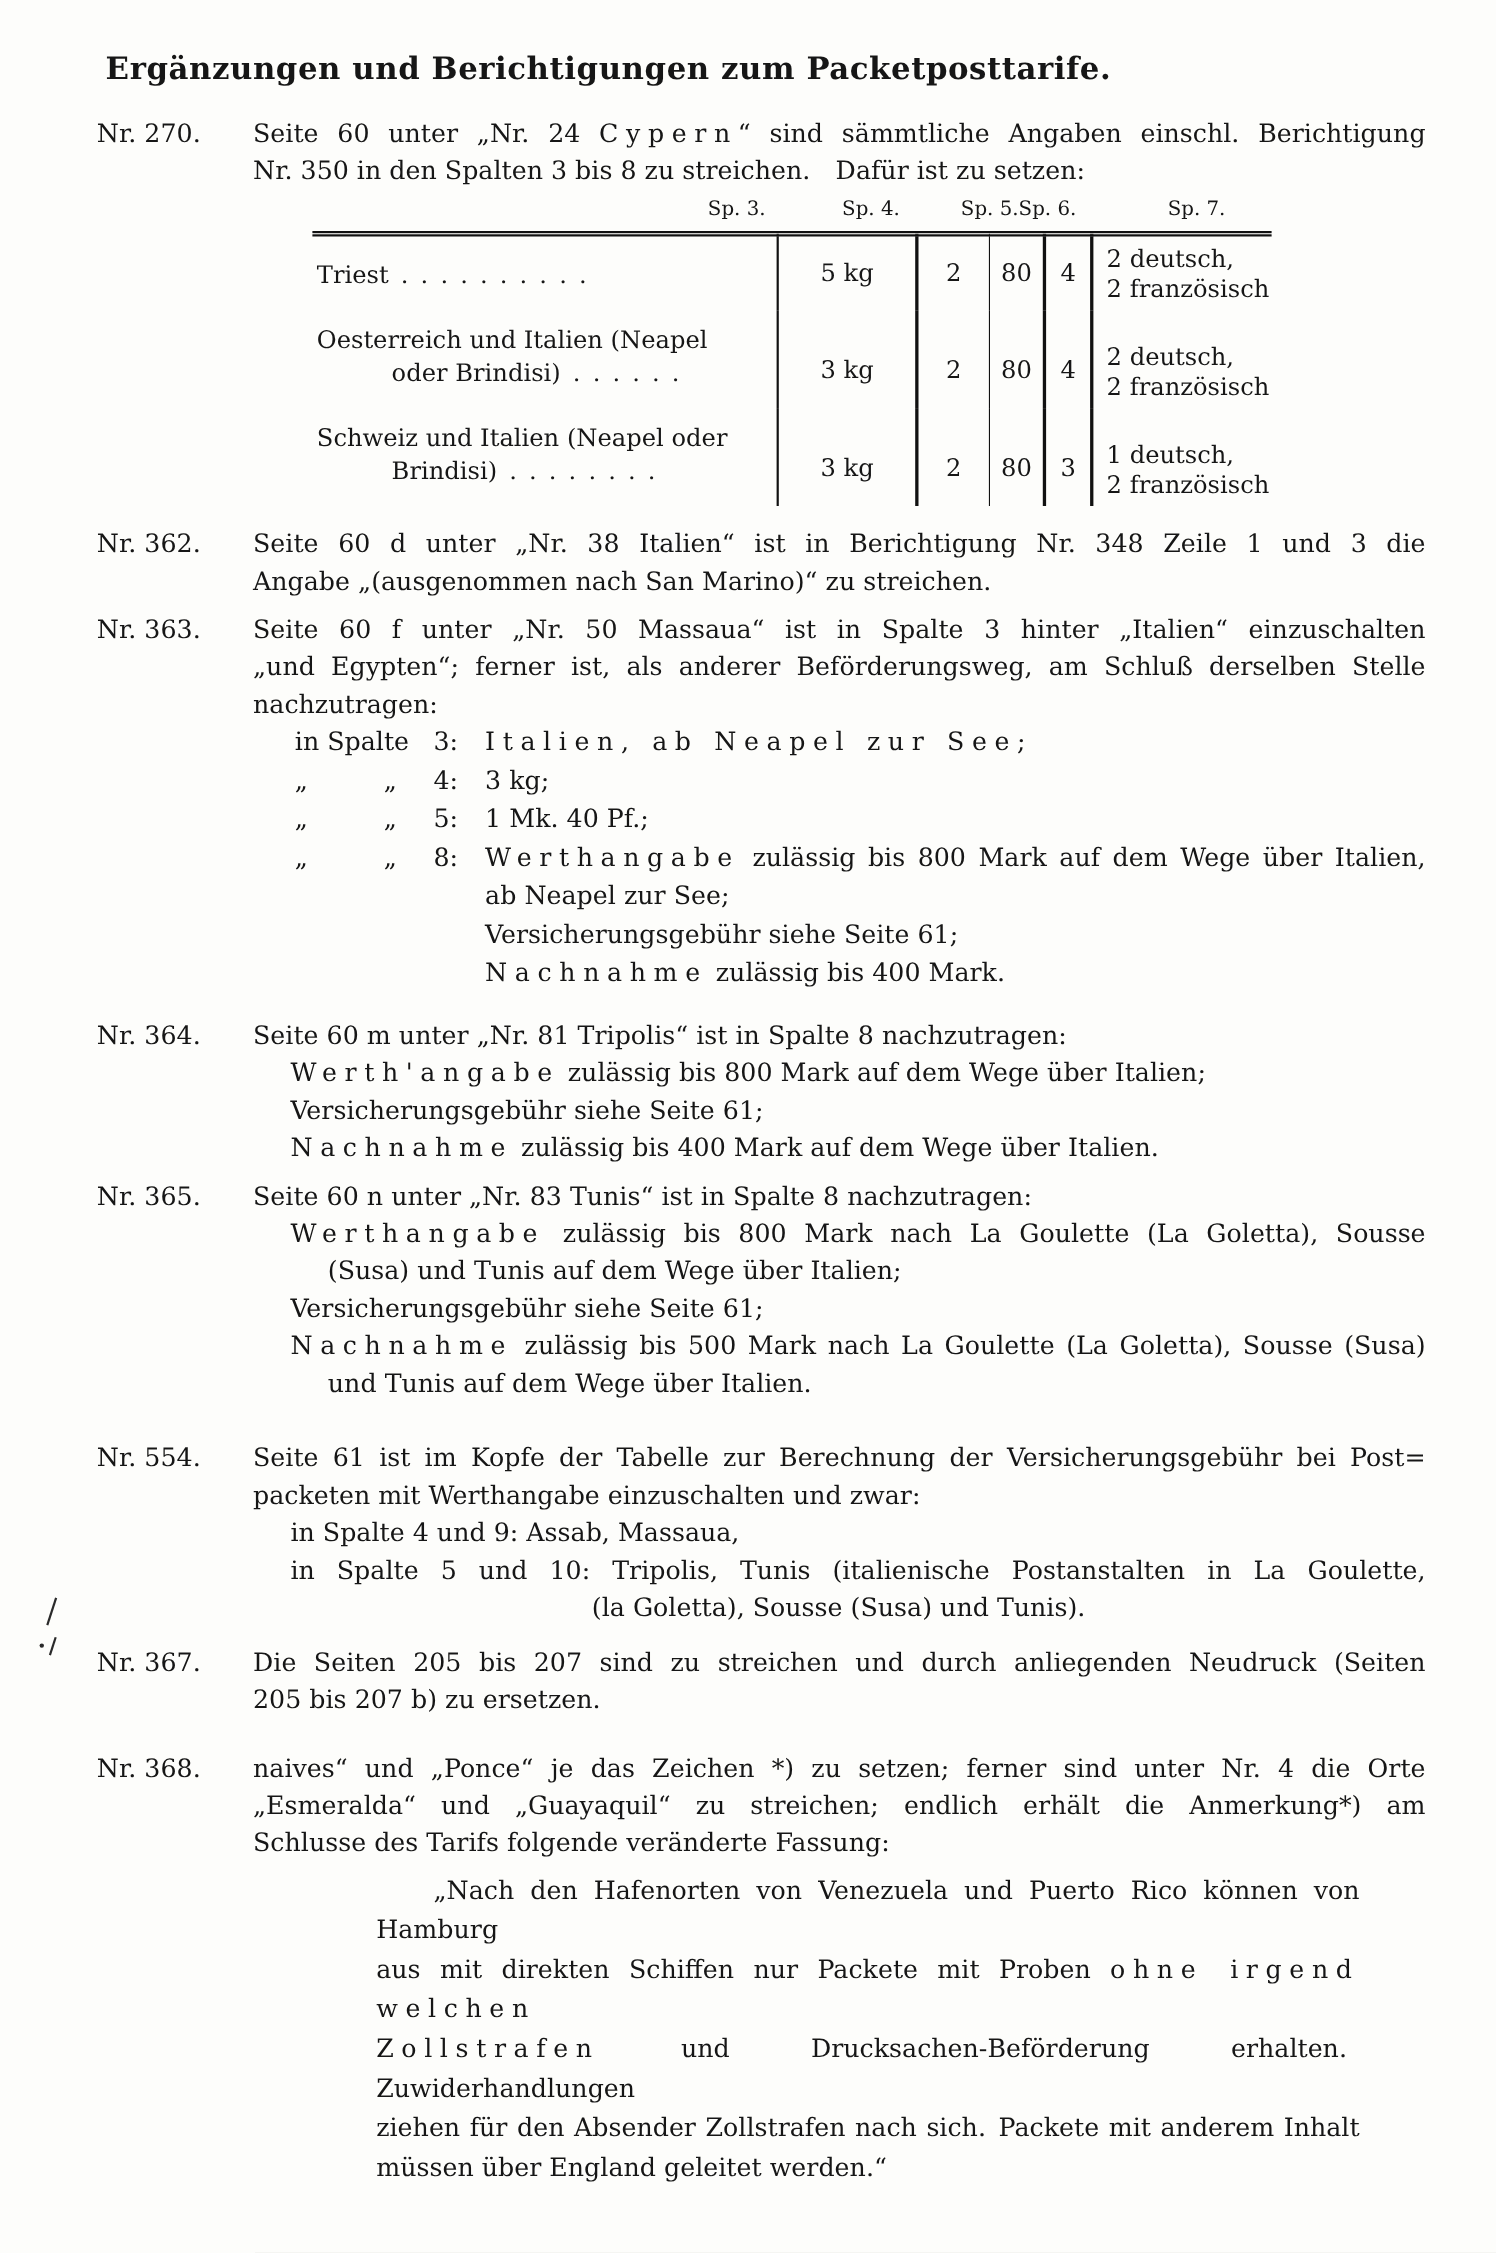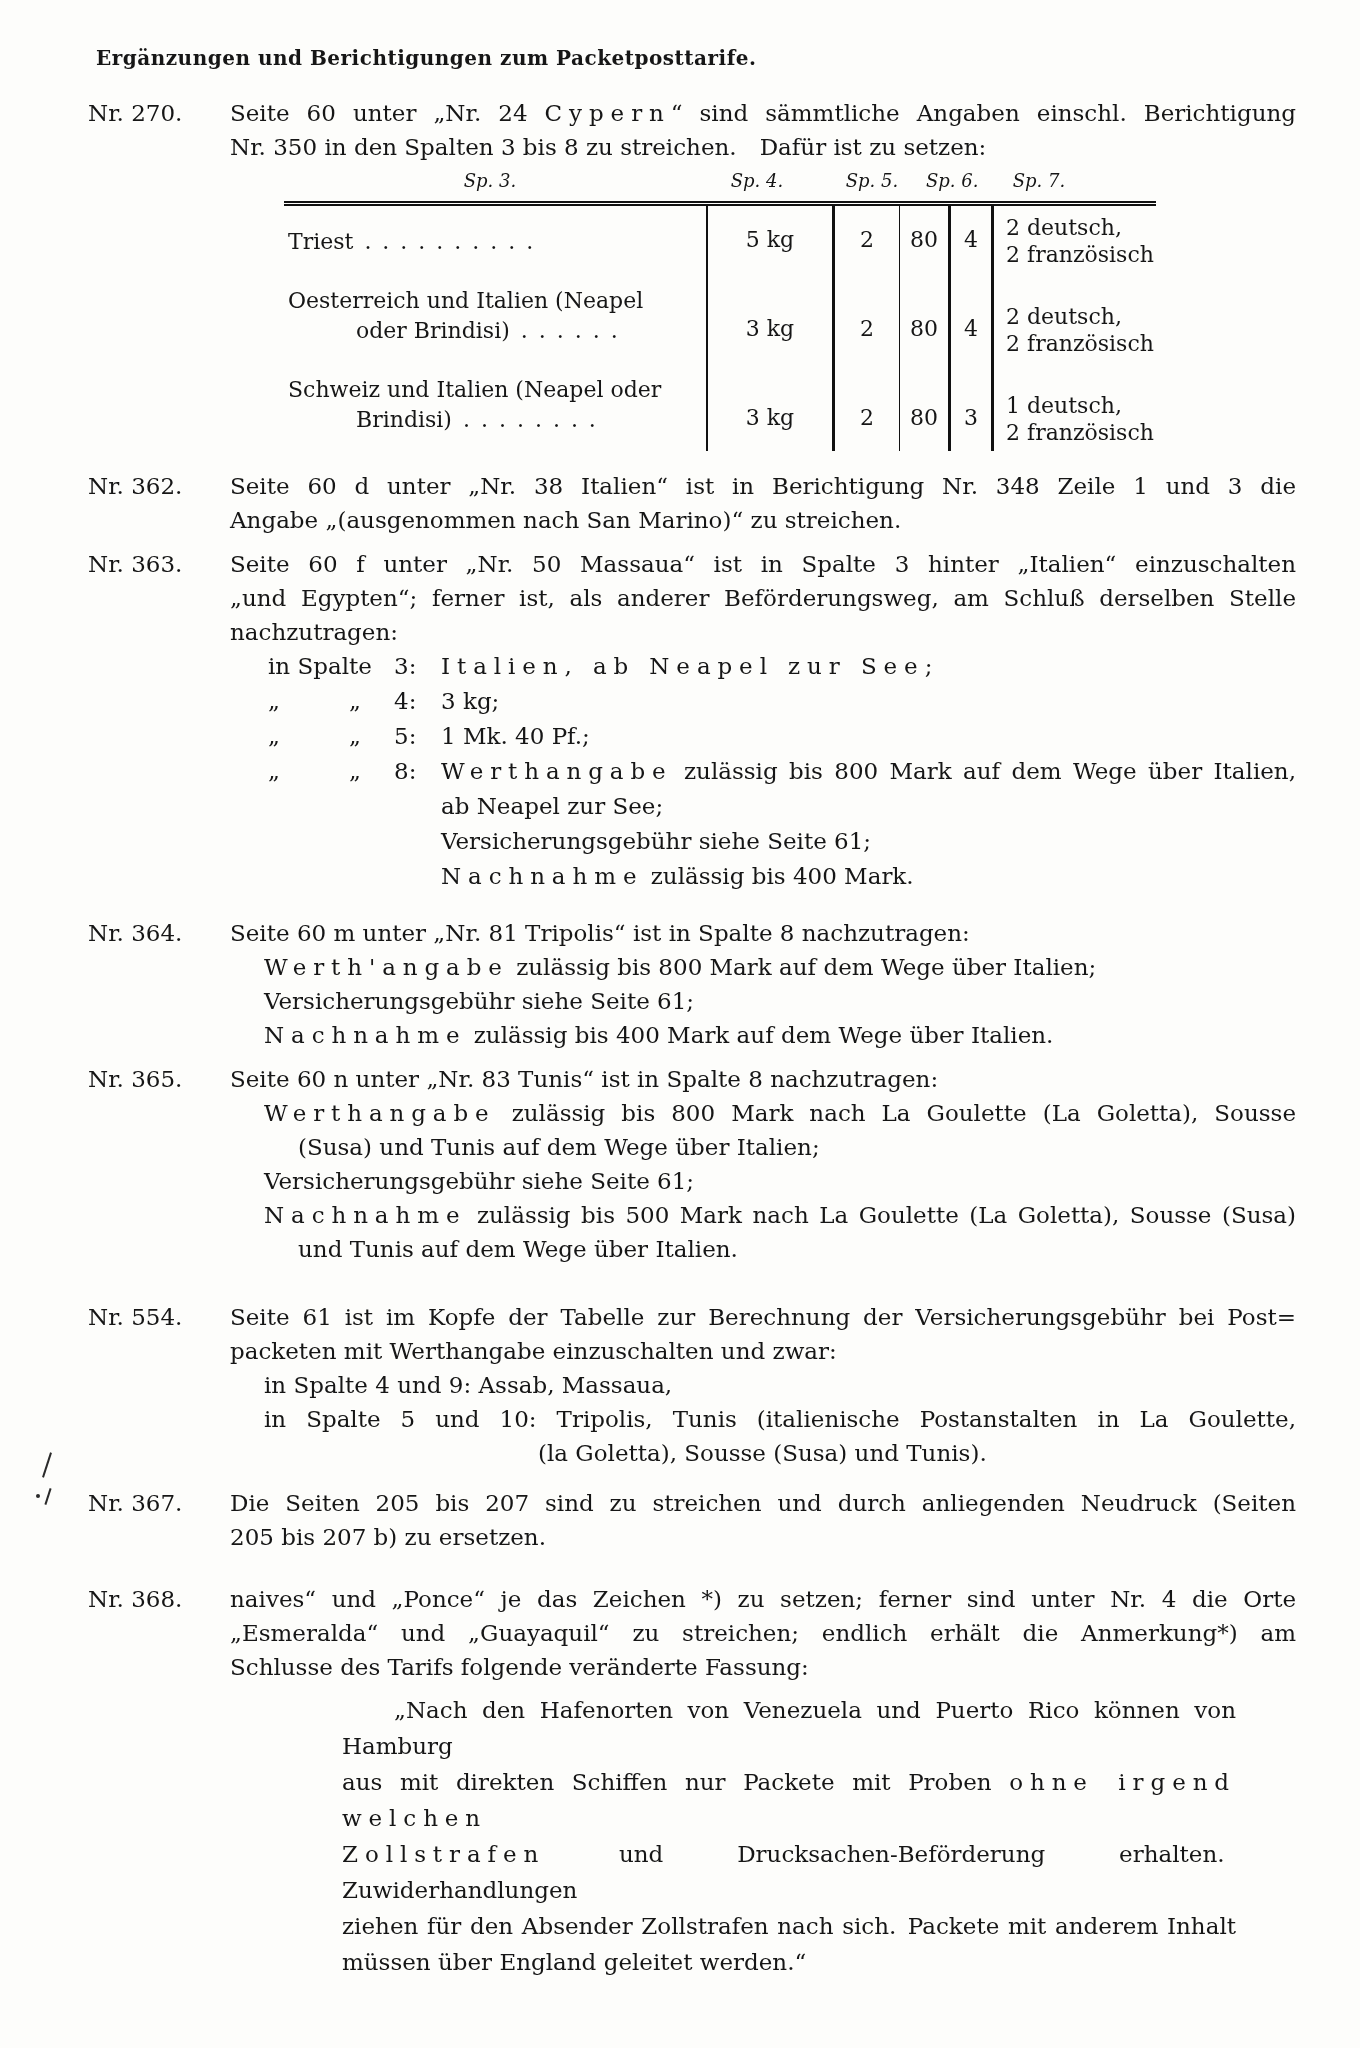--- a/index.html
+++ b/index.html
@@ -7,21 +7,21 @@
     position:relative;
     width:1360px;height:2048px;
     margin:0 auto;
     background:#fdfdfb;
     font-family:"DejaVu Serif", serif;
     color:#161616;
     overflow:hidden;
   }
   .content{padding:46px 64px 0 88px;}
   h1.title{
-    font-size:20px;font-weight:bold;margin:0 0 26px 8px;
+    font-size:28px;font-weight:bold;margin:0 0 26px 8px;
     letter-spacing:0.5px;white-space:nowrap;
   }
   .item{display:flex;margin-bottom:10px;}
   .num{flex:none;width:142px;font-size:23px;line-height:34px;}
   .bd{flex:1 1 auto;font-size:23px;line-height:34px;min-width:0;}
   .ln{margin:0;}
   .j{text-align:justify;text-align-last:justify;}
   .sperr{letter-spacing:0.30em;}
   
   .sub{margin-left:38px;}
@@ -32,21 +32,21 @@
   
   .c{margin-left:34px;}
   .c2{margin-left:68px;}
   .c366b{margin-left:308px;}
   
   .quote{margin:8px 60px 0 112px;line-height:36px;}
   .qfirst{text-indent:52px;}
   
   .tblwrap{margin:8px 0 8px 54px;width:830px;}
   .sprow{display:flex;align-items:flex-end;height:26px;margin-bottom:3px;font-size:18px;}
-  .sprow span{display:block;text-align:center;white-space:nowrap;font-style:italic;}
+  .sprow span{display:block;text-align:right;white-space:nowrap;}
   .sp3{width:412px;} .sp4{width:122px;} .sp5{width:108px;} .sp6{width:38px;} .sp7{width:150px;}
   table.tbl{border-collapse:collapse;table-layout:fixed;width:830px;border-top:5px double #111;}
   table.tbl td{vertical-align:bottom;font-size:22px;}
   td.dest{width:412px;border-right:2px solid #111;padding:13px 6px 16px 4px;line-height:30px;}
   td.dest .d2{display:block;margin-left:68px;}
   td.w{width:122px;border-right:3px solid #111;text-align:center;padding-bottom:16px;margin-left:20px;}
   td.m{width:62px;border-right:1px solid #111;text-align:center;padding-bottom:16px;}
   td.p{width:46px;border-right:3px solid #111;text-align:center;padding-bottom:16px;}
   td.z{width:38px;border-right:3px solid #111;text-align:center;padding-bottom:16px;}
   td.g{width:150px;padding:8px 0 5px 12px;font-size:20px;line-height:27px;}

